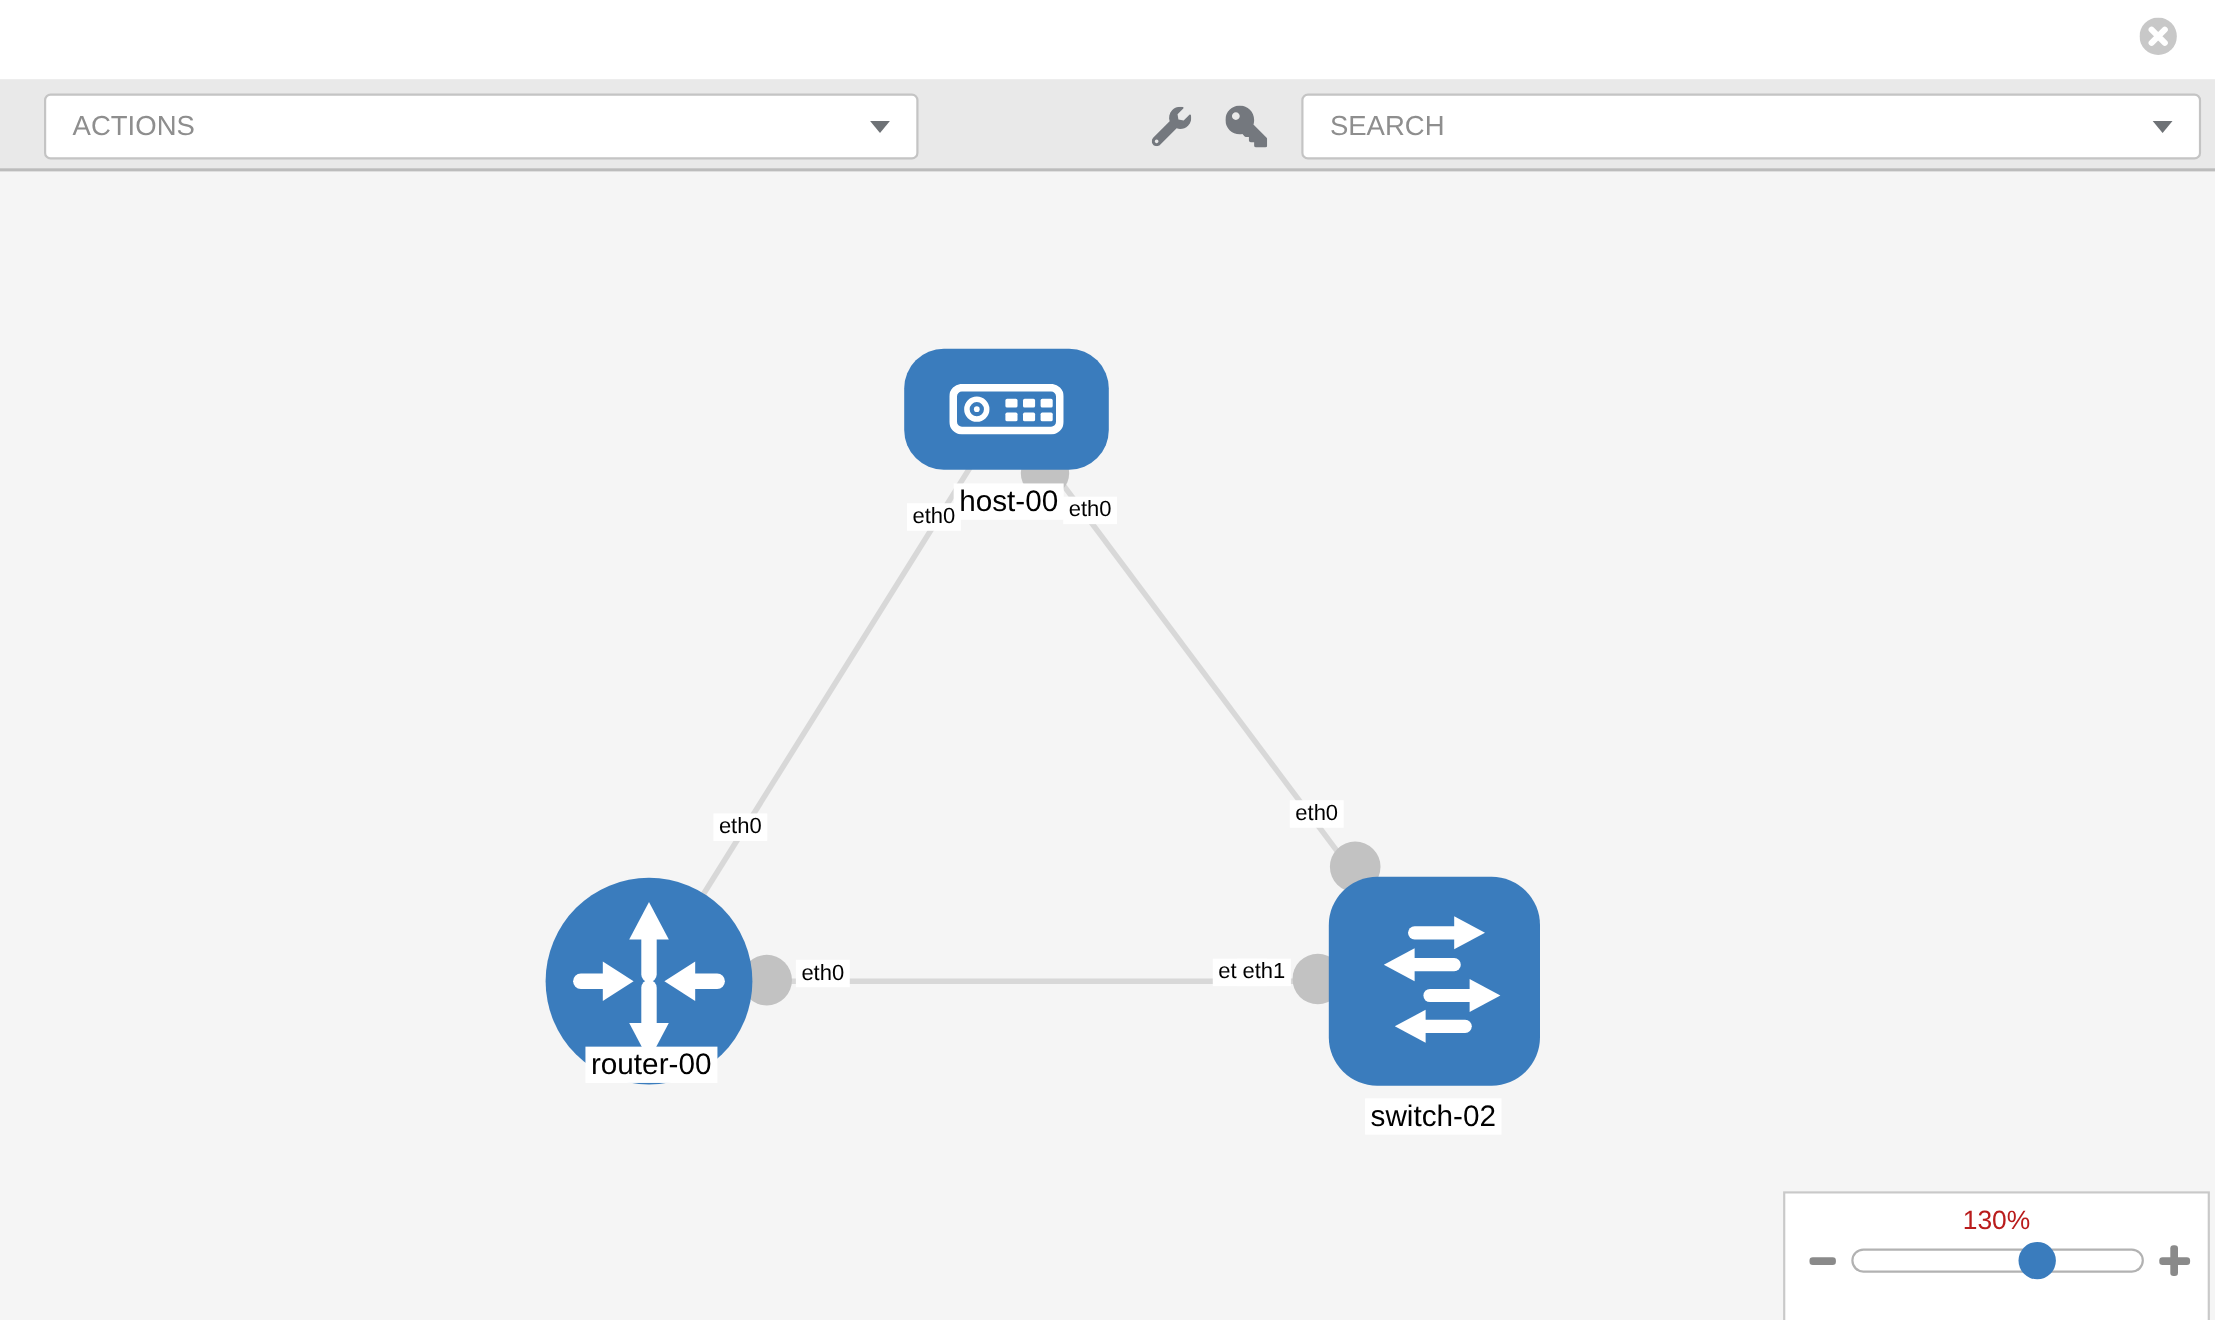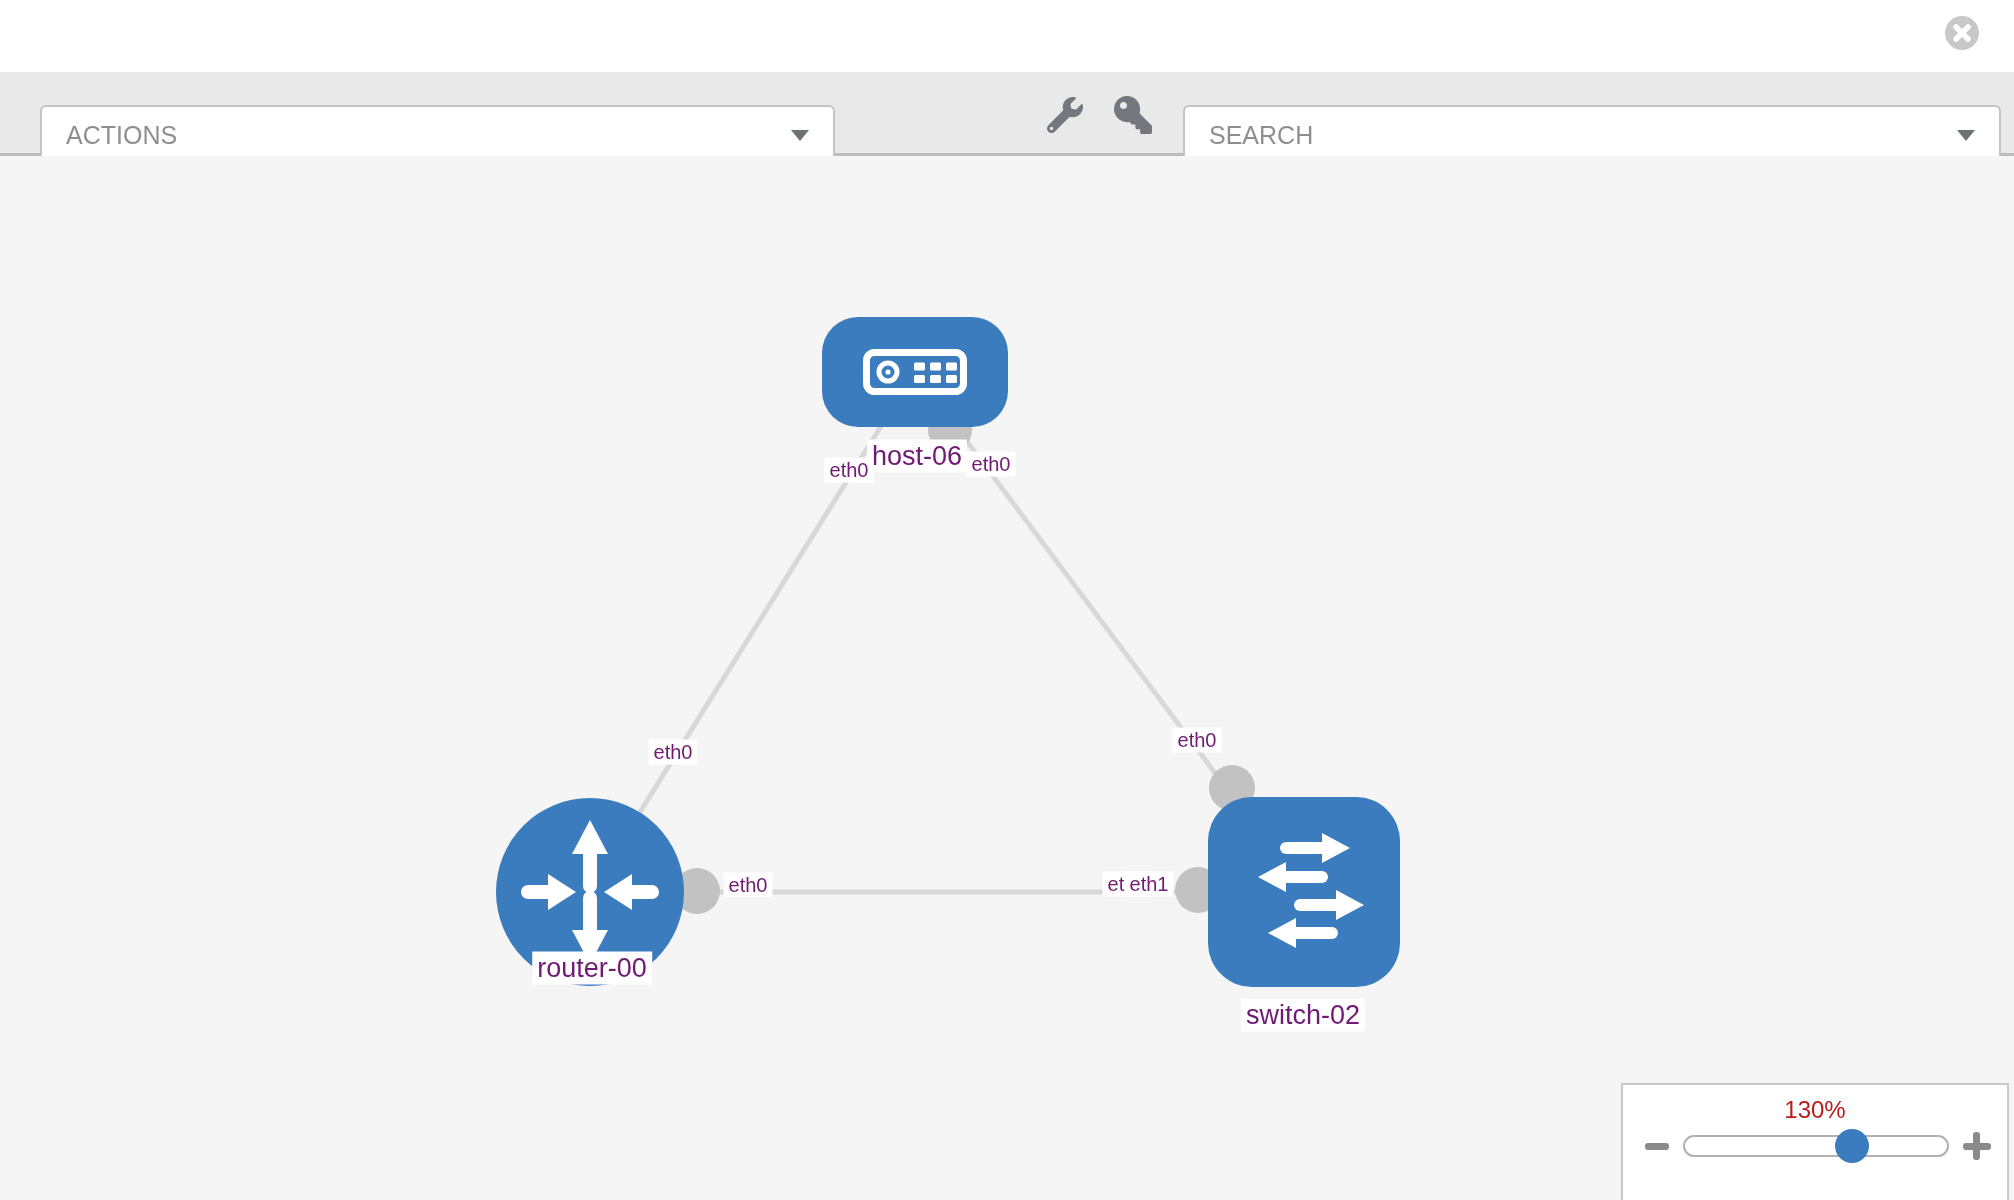--- a/index.html
+++ b/index.html
@@ -10,42 +10,42 @@
   .header { position:relative; height:72px; background:#ffffff; }
   .page-title { position:absolute; left:40px; top:50%; transform:translateY(-50%);
                 font-size:27px; font-weight:bold; color:#545454; letter-spacing:.3px; }
   .close-btn { position:absolute; left:1945px; top:16px; width:34px; height:34px; cursor:pointer; }
 
   
   .toolbar { position:relative; height:84px; background:#e9e9e9;
              border-bottom:3px solid #bcbcbc; }
   .dropdown { position:absolute; top:13px; height:60px; background:#ffffff;
               border:2px solid #c4c4c4; border-radius:6px; display:flex; align-items:center;
-              padding:0 24px; color:#8e8e8e; font-size:25px; cursor:pointer;margin-top:20px; }
+              padding:0 24px; color:#8e8e8e; font-size:25px; cursor:pointer; }
   .dd-actions { left:40px; width:795px; }
   .dd-search { left:1183px; width:818px; }
   .caret { position:absolute; right:24px; top:50%; margin-top:-5px; width:0; height:0;
            border-left:9px solid transparent; border-right:9px solid transparent;
            border-top:11px solid #6e7276; }
   .tool-icon { position:absolute; top:43px; transform:translate(-50%,-50%); cursor:pointer;
                line-height:0; }
   .tool-wrench { left:1065px; }
   .tool-key { left:1133px; }
 
   
   .canvas { position:relative; height:1044px; background:#f5f5f5; overflow:hidden; }
   .links-layer { position:absolute; left:0; top:0; z-index:1; }
   .node { position:absolute; background:#3a7cbd; z-index:2; display:flex;
           align-items:center; justify-content:center; cursor:pointer; }
   .node-host { left:822px; top:161px; width:186px; height:110px; border-radius:36px; }
   .node-router { left:496px; top:642px; width:188px; height:188px; border-radius:50%; }
   .node-switch { left:1208px; top:641px; width:192px; height:190px; border-radius:44px; }
 
   .chip { position:absolute; transform:translate(-50%,-50%); background:#ffffff;
-          color:#701a75; padding:1px 5px; white-space:nowrap; z-index:3; }
+          color:#000000; padding:1px 5px; white-space:nowrap; z-index:3; }
   .node-label { font-size:27px; }
   .iface { font-size:20px; }
   .iface-front { z-index:4; }
 
   
   .zoom-panel { position:absolute; left:1621px; top:927px; width:388px; height:150px;
                 background:#ffffff; border:2px solid #c9c9c9; z-index:5; }
   .zoom-value { text-align:center; margin-top:11px; font-size:24px; color:#b91c1c; }
   .zoom-row { display:flex; align-items:center; margin-top:8px; padding:0 22px; }
   .minus-icon { width:30px; height:7px; background:#8a8a8a; border-radius:3px; cursor:pointer; }
@@ -150,21 +150,21 @@
       </g>
       <g fill="#ffffff">
         <polygon points="114,36 114,66 142,51"></polygon>
         <polygon points="78,65 78,95 50,80"></polygon>
         <polygon points="128,93 128,123 156,108"></polygon>
         <polygon points="88,121 88,151 60,136"></polygon>
       </g>
     </svg>
   </div>
 
-  <div class="chip node-label" style="left:917px; top:300px;">host-06</div>
+  <div class="chip node-label" style="left:917px; top:300px;">host-00</div>
   <div class="chip node-label" style="left:592px; top:812px;">router-00</div>
   <div class="chip node-label" style="left:1303px; top:859px;">switch-02</div>
 
   <div class="chip iface" style="left:849px;  top:314px;">eth0</div>
   <div class="chip iface" style="left:991px;  top:308px;">eth0</div>
   <div class="chip iface" style="left:673px;  top:596px;">eth0</div>
   <div class="chip iface" style="left:1197px; top:584px;">eth0</div>
   <div class="chip iface" style="left:748px;  top:729px;">eth0</div>
   <div class="chip iface" style="left:1127px; top:728px;">eth0</div>
   <div class="chip iface iface-front" style="left:1149px; top:728px;">eth1</div>

